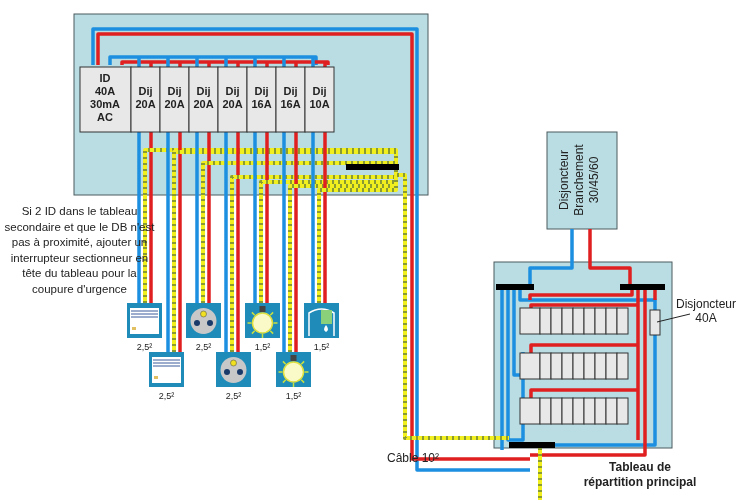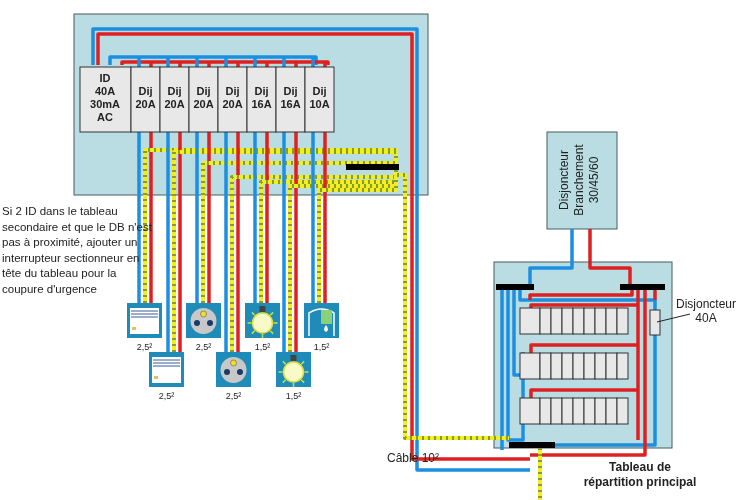--- a/index.html
+++ b/index.html
@@ -8,21 +8,21 @@
   .panel { fill:#b9dde3; stroke:#4a5a5e; stroke-width:1; }
   .wire-blue { fill:none; stroke:#1c8fe0; stroke-width:3.5; stroke-linejoin:round; }
   .wire-red { fill:none; stroke:#e02020; stroke-width:3.5; stroke-linejoin:round; }
   .wire-earth-base { fill:none; stroke:#f2ef1e; stroke-width:4; stroke-linejoin:round; }
   .wire-earth-dash { fill:none; stroke:#8a9a32; stroke-width:4; stroke-dasharray:2 4; stroke-linejoin:round; }
   .busbar { fill:#000; }
   .breaker { fill:#e8e8e8; stroke:#333; stroke-width:1; }
   .dev-bg { fill:#1f8bb8; }
   .lbl { font-family:"Liberation Sans", sans-serif; fill:#222; }
   .brk-txt { font-family:"Liberation Sans", sans-serif; font-weight:bold; font-size:11px; fill:#222; text-anchor:middle; }
-  .note { position:absolute; left:2px; top:204px; width:155px; font-size:11.5px; line-height:15.5px; color:#222; }
+  .note { position:absolute; left:2px; top:204px; width:155px; text-align:center; font-size:11.5px; line-height:15.5px; color:#222; }
 </style>
 </head>
 <body>
 
 <svg id="diagram" width="750" height="500" viewBox="0 0 750 500">
 
   <rect class="panel" x="74" y="14" width="354" height="181"></rect>
 
   <path class="wire-blue" d="M93,65 V29 H417 V470 H530"></path>
   <path class="wire-red" d="M98,65 V34 H412 V459 H530"></path>

